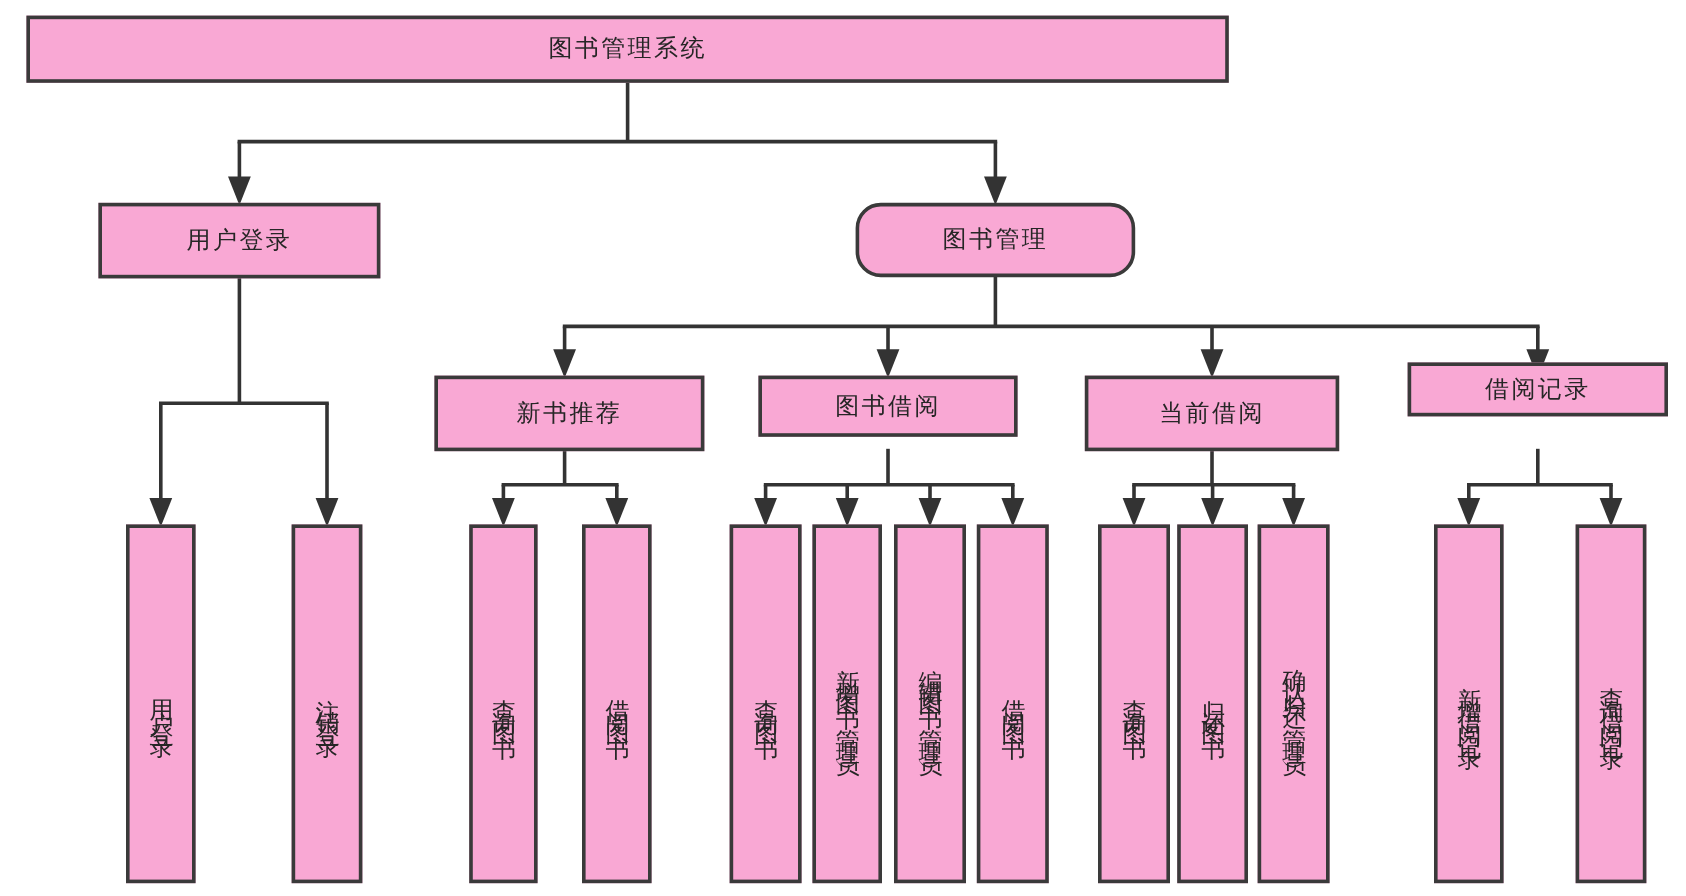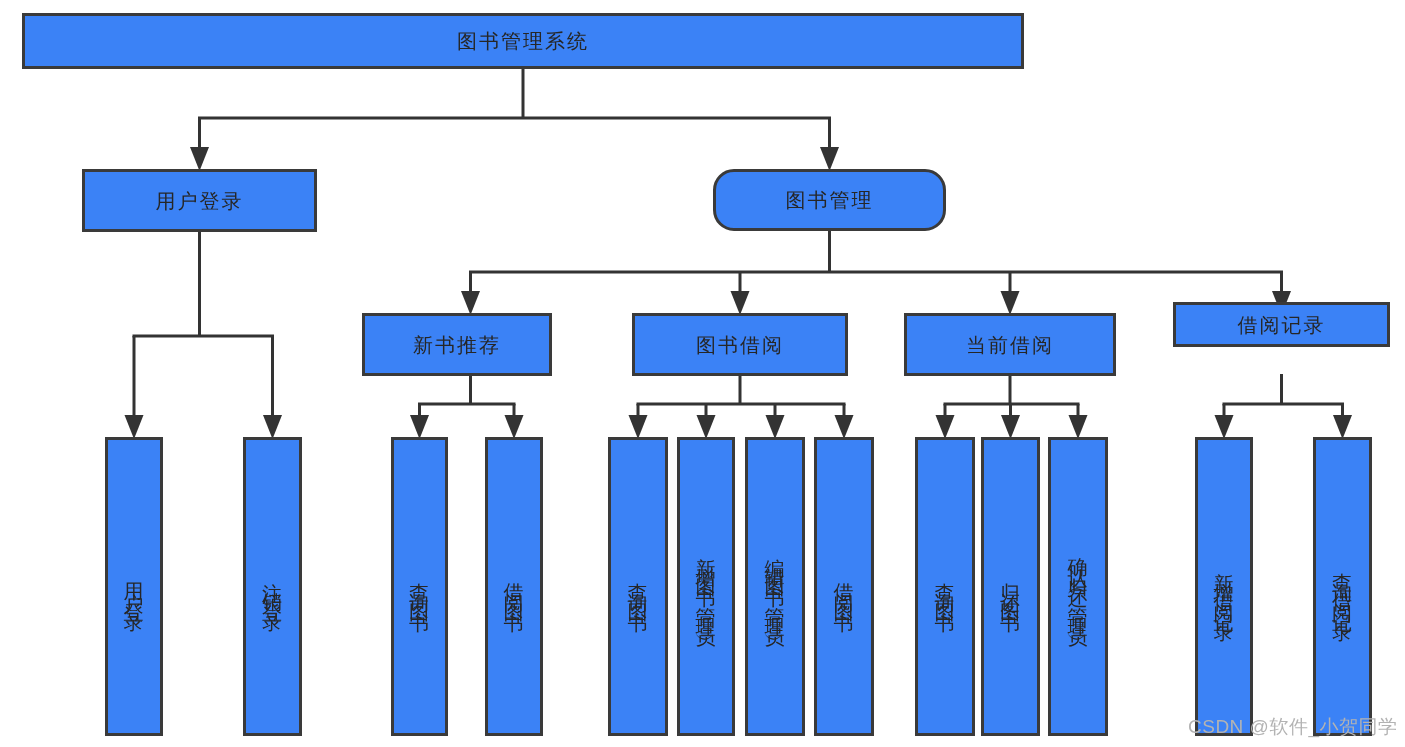--- a/index.html
+++ b/index.html
@@ -20,21 +20,21 @@
     color:var(--text);
   }
   #connectors{
     position:absolute;left:0;top:0;width:1405px;height:747px;
     pointer-events:none;
   }
   .node{
     position:absolute;
     box-sizing:border-box;
     border:3px solid var(--border);
-    background:#3b82f6;
+    background:#f9a8d4;
     display:flex;
     align-items:center;
     justify-content:center;
     font-size:20px;
     color:var(--text);
   }
   .node.h .lbl{
     letter-spacing:2px;
     white-space:nowrap;
     line-height:1.2;
@@ -123,30 +123,30 @@
       </div>
       <div class="node v" style="left: 105px; top: 437px; width: 58px; height: 299px;">
         <span class="lbl">用户登录</span>
       </div>
       <div class="node v" style="left: 243px; top: 437px; width: 59px; height: 299px;">
         <span class="lbl">注销登录</span>
       </div>
       <div class="node h" style="left: 713px; top: 169px; width: 233px; height: 62px; border-radius: 21px;">
         <span class="lbl">图书管理</span>
       </div>
-      <div class="node h" style="left: 362px; top: 313px; width: 190px; height: 63px;">
+      <div class="node h" style="left: 362px; top: 313px; width: 225px; height: 63px;">
         <span class="lbl">新书推荐</span>
       </div>
       <div class="node v" style="left: 391px; top: 437px; width: 57px; height: 299px;">
         <span class="lbl">查询图书</span>
       </div>
       <div class="node v" style="left: 485px; top: 437px; width: 58px; height: 299px;">
         <span class="lbl">借阅图书</span>
       </div>
-      <div class="node h" style="left: 632px; top: 313px; width: 216px; height: 63px;">
+      <div class="node h" style="left: 632px; top: 313px; width: 216px; height: 51px;">
         <span class="lbl">图书借阅</span>
       </div>
       <div class="node v" style="left: 608px; top: 437px; width: 60px; height: 299px;">
         <span class="lbl">查询图书</span>
       </div>
       <div class="node v" style="left: 677px; top: 437px; width: 58px; height: 299px;">
         <span class="lbl">新增图书（管理员）</span>
       </div>
       <div class="node v" style="left: 745px; top: 437px; width: 60px; height: 299px;">
         <span class="lbl">编辑图书（管理员）</span>
@@ -169,14 +169,13 @@
       <div class="node h" style="left: 1173px; top: 302px; width: 217px; height: 45px;">
         <span class="lbl">借阅记录</span>
       </div>
       <div class="node v" style="left: 1195px; top: 437px; width: 58px; height: 299px;">
         <span class="lbl">新增借阅记录</span>
       </div>
       <div class="node v" style="left: 1313px; top: 437px; width: 59px; height: 299px;">
         <span class="lbl">查询借阅记录</span>
       </div>
     </div>
-  <div id="watermark">CSDN @软件_小贺同学</div>
 </div>
 
 </body></html>

